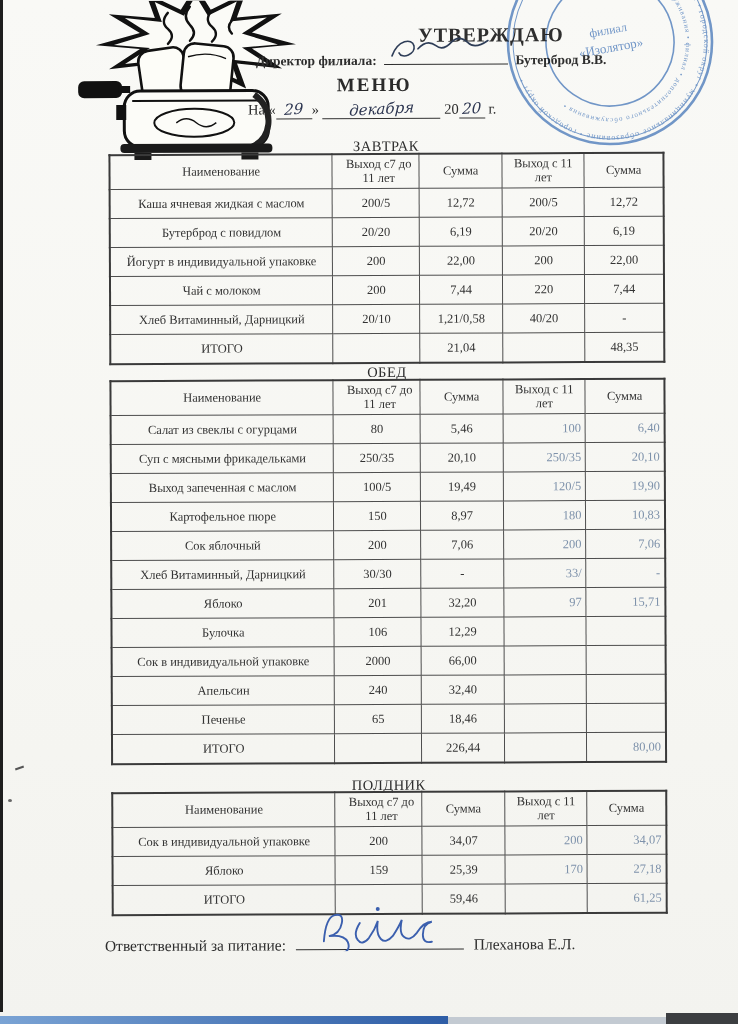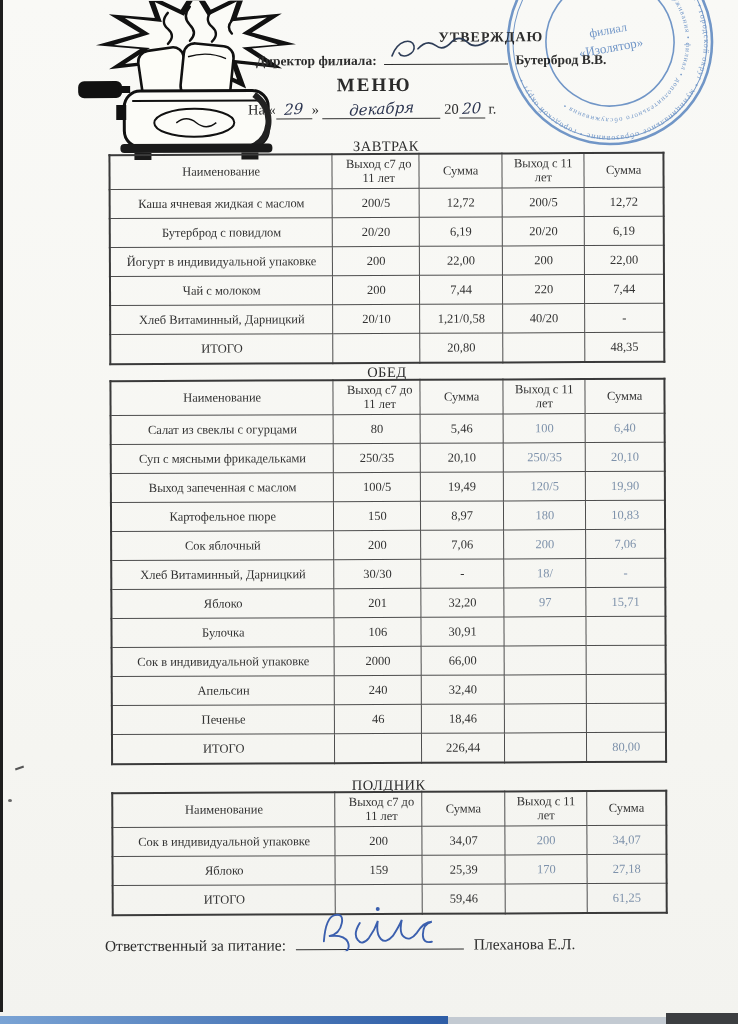--- a/index.html
+++ b/index.html
@@ -8,22 +8,22 @@
     background:linear-gradient(180deg,#f9f9f6 0%,#f6f6f2 60%,#f3f3ef 100%);
     overflow:hidden;
     font-family:"Liberation Serif", serif;
     color:#333;
   }
   .content { position:absolute; inset:0; transform:rotate(-0.25deg); }
 
   
   .toaster { position:absolute; left:78px; top:0px; width:238px; height:170px; }
   .approve {
-    position:absolute; left:408px; top:30px; width:170px; text-align:center;
-    font-weight:bold; font-size:14px; letter-spacing:1px; color:#2e2e2e;
+    position:absolute; left:408px; top:24px; width:170px; text-align:center;
+    font-weight:bold; font-size:20px; letter-spacing:1px; color:#2e2e2e;
   }
   .director-line {
     position:absolute; left:258px; top:50px; width:430px;
     font-size:13.5px; font-weight:bold; color:#2e2e2e; white-space:nowrap;
   }
   .sig-line {
     display:inline-block; position:relative; width:124px; height:14px;
     border-bottom:1.5px solid #2e2e2e; vertical-align:baseline; margin:0 4px;
   }
   .sig-line svg { position:absolute; left:2px; top:-16px; width:120px; height:30px; }
@@ -68,21 +68,21 @@
     padding:2px 4px; font-weight:normal; line-height:1.15;
     overflow:hidden;
   }
   .menu-table th { height:28px; }
   .menu-table td { height:24px; }
   .menu-table th:nth-child(1) { width:42.3%; }
   .menu-table th:nth-child(2) { width:14.4%;padding-left:10px; }
   .menu-table th:nth-child(3) { width:14.8%; }
   .menu-table th:nth-child(4) { width:14.6%; }
   .menu-table th:nth-child(5) { width:13.9%; }
-  table.faded td:nth-child(4), table.faded td:nth-child(5) { color:#7e92ab; }
+  table.faded td:nth-child(4), table.faded td:nth-child(5) { color:#7e92ab;text-align:right; }
 
   
   .footer-line {
     position:absolute; left:103px; top:933px; width:560px;
     font-size:15.5px; color:#2e2e2e; white-space:nowrap;
   }
   .footer-sig-line {
     display:inline-block; position:relative; width:168px; height:16px;
     border-bottom:1.5px solid #2e2e2e; margin:0 6px; vertical-align:baseline;
   }
@@ -212,21 +212,21 @@
           <tr>
             <td>Хлеб Витаминный, Дарницкий</td>
             <td>20/10</td>
             <td>1,21/0,58</td>
             <td>40/20</td>
             <td>-</td>
           </tr>
           <tr>
             <td>ИТОГО</td>
             <td></td>
-            <td>20,80</td>
+            <td>21,04</td>
             <td></td>
             <td>48,35</td>
           </tr>
         </tbody>
       </table>
 
     <div class="section-heading s2">ОБЕД</div>
     <table class="menu-table t2 faded">
         <thead>
           <tr>
@@ -270,54 +270,54 @@
             <td>Сок яблочный</td>
             <td>200</td>
             <td>7,06</td>
             <td>200</td>
             <td>7,06</td>
           </tr>
           <tr>
             <td>Хлеб Витаминный, Дарницкий</td>
             <td>30/30</td>
             <td>-</td>
-            <td>18/</td>
+            <td>33/</td>
             <td>-</td>
           </tr>
           <tr>
             <td>Яблоко</td>
             <td>201</td>
             <td>32,20</td>
             <td>97</td>
             <td>15,71</td>
           </tr>
           <tr>
             <td>Булочка</td>
             <td>106</td>
-            <td>30,91</td>
+            <td>12,29</td>
             <td></td>
             <td></td>
           </tr>
           <tr>
             <td>Сок в индивидуальной упаковке</td>
             <td>2000</td>
             <td>66,00</td>
             <td></td>
             <td></td>
           </tr>
           <tr>
             <td>Апельсин</td>
             <td>240</td>
             <td>32,40</td>
             <td></td>
             <td></td>
           </tr>
           <tr>
             <td>Печенье</td>
-            <td>46</td>
+            <td>65</td>
             <td>18,46</td>
             <td></td>
             <td></td>
           </tr>
           <tr>
             <td>ИТОГО</td>
             <td></td>
             <td>226,44</td>
             <td></td>
             <td>80,00</td>

